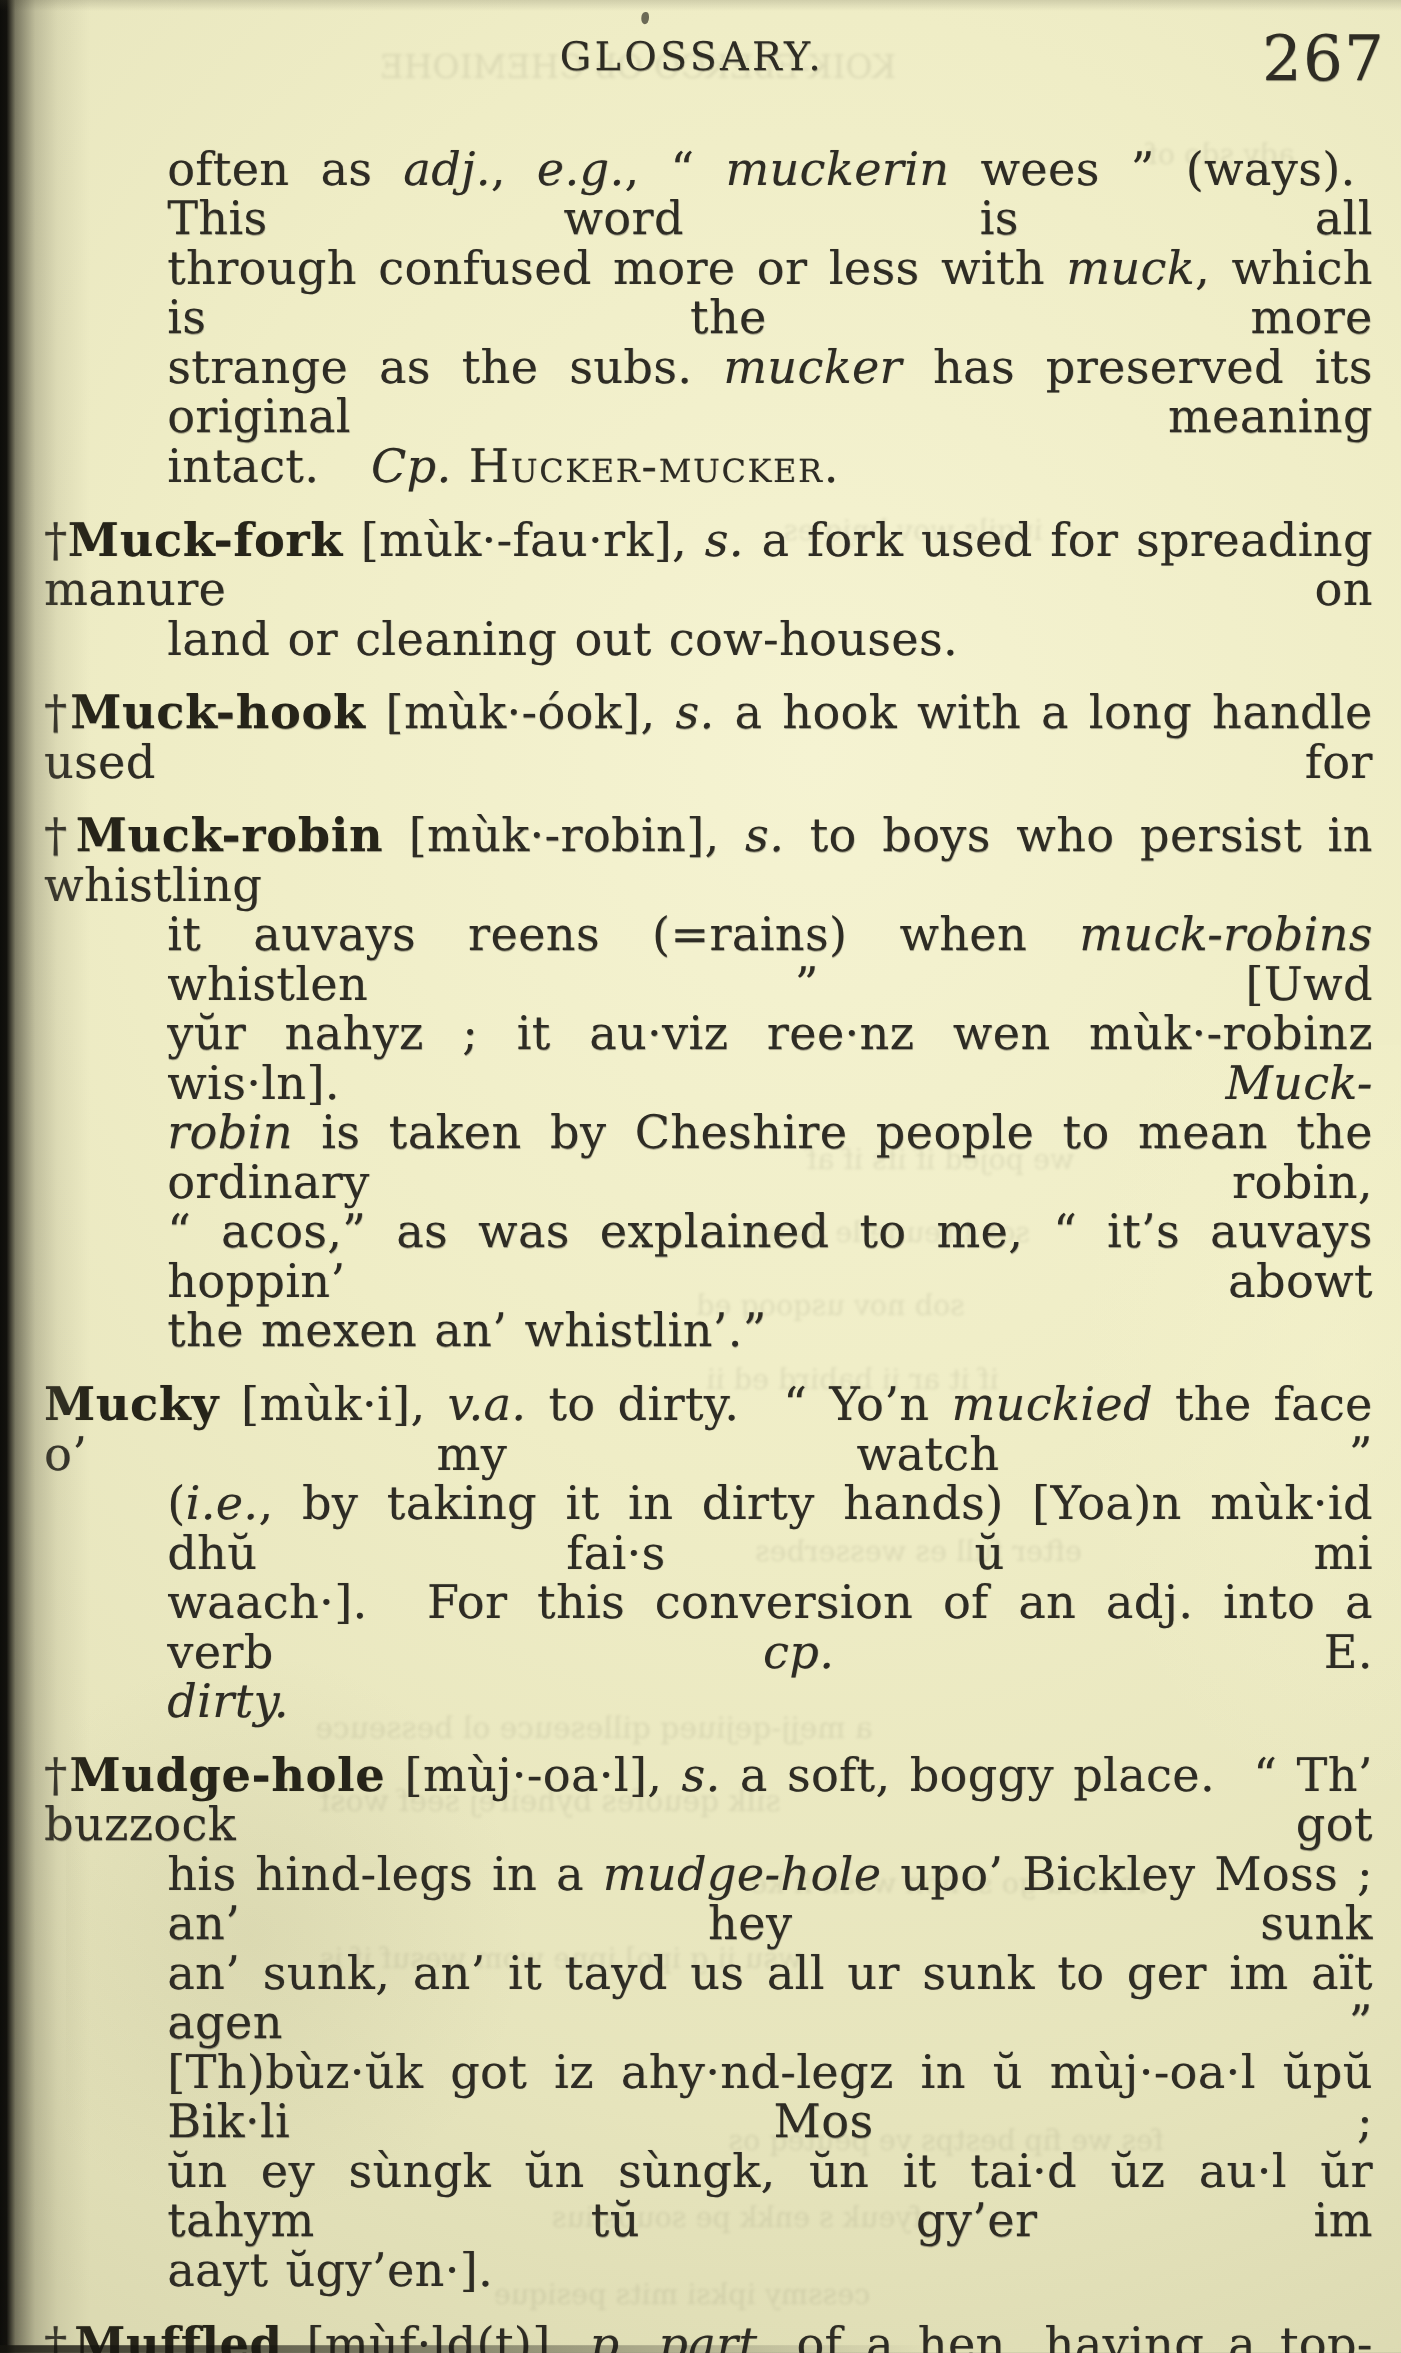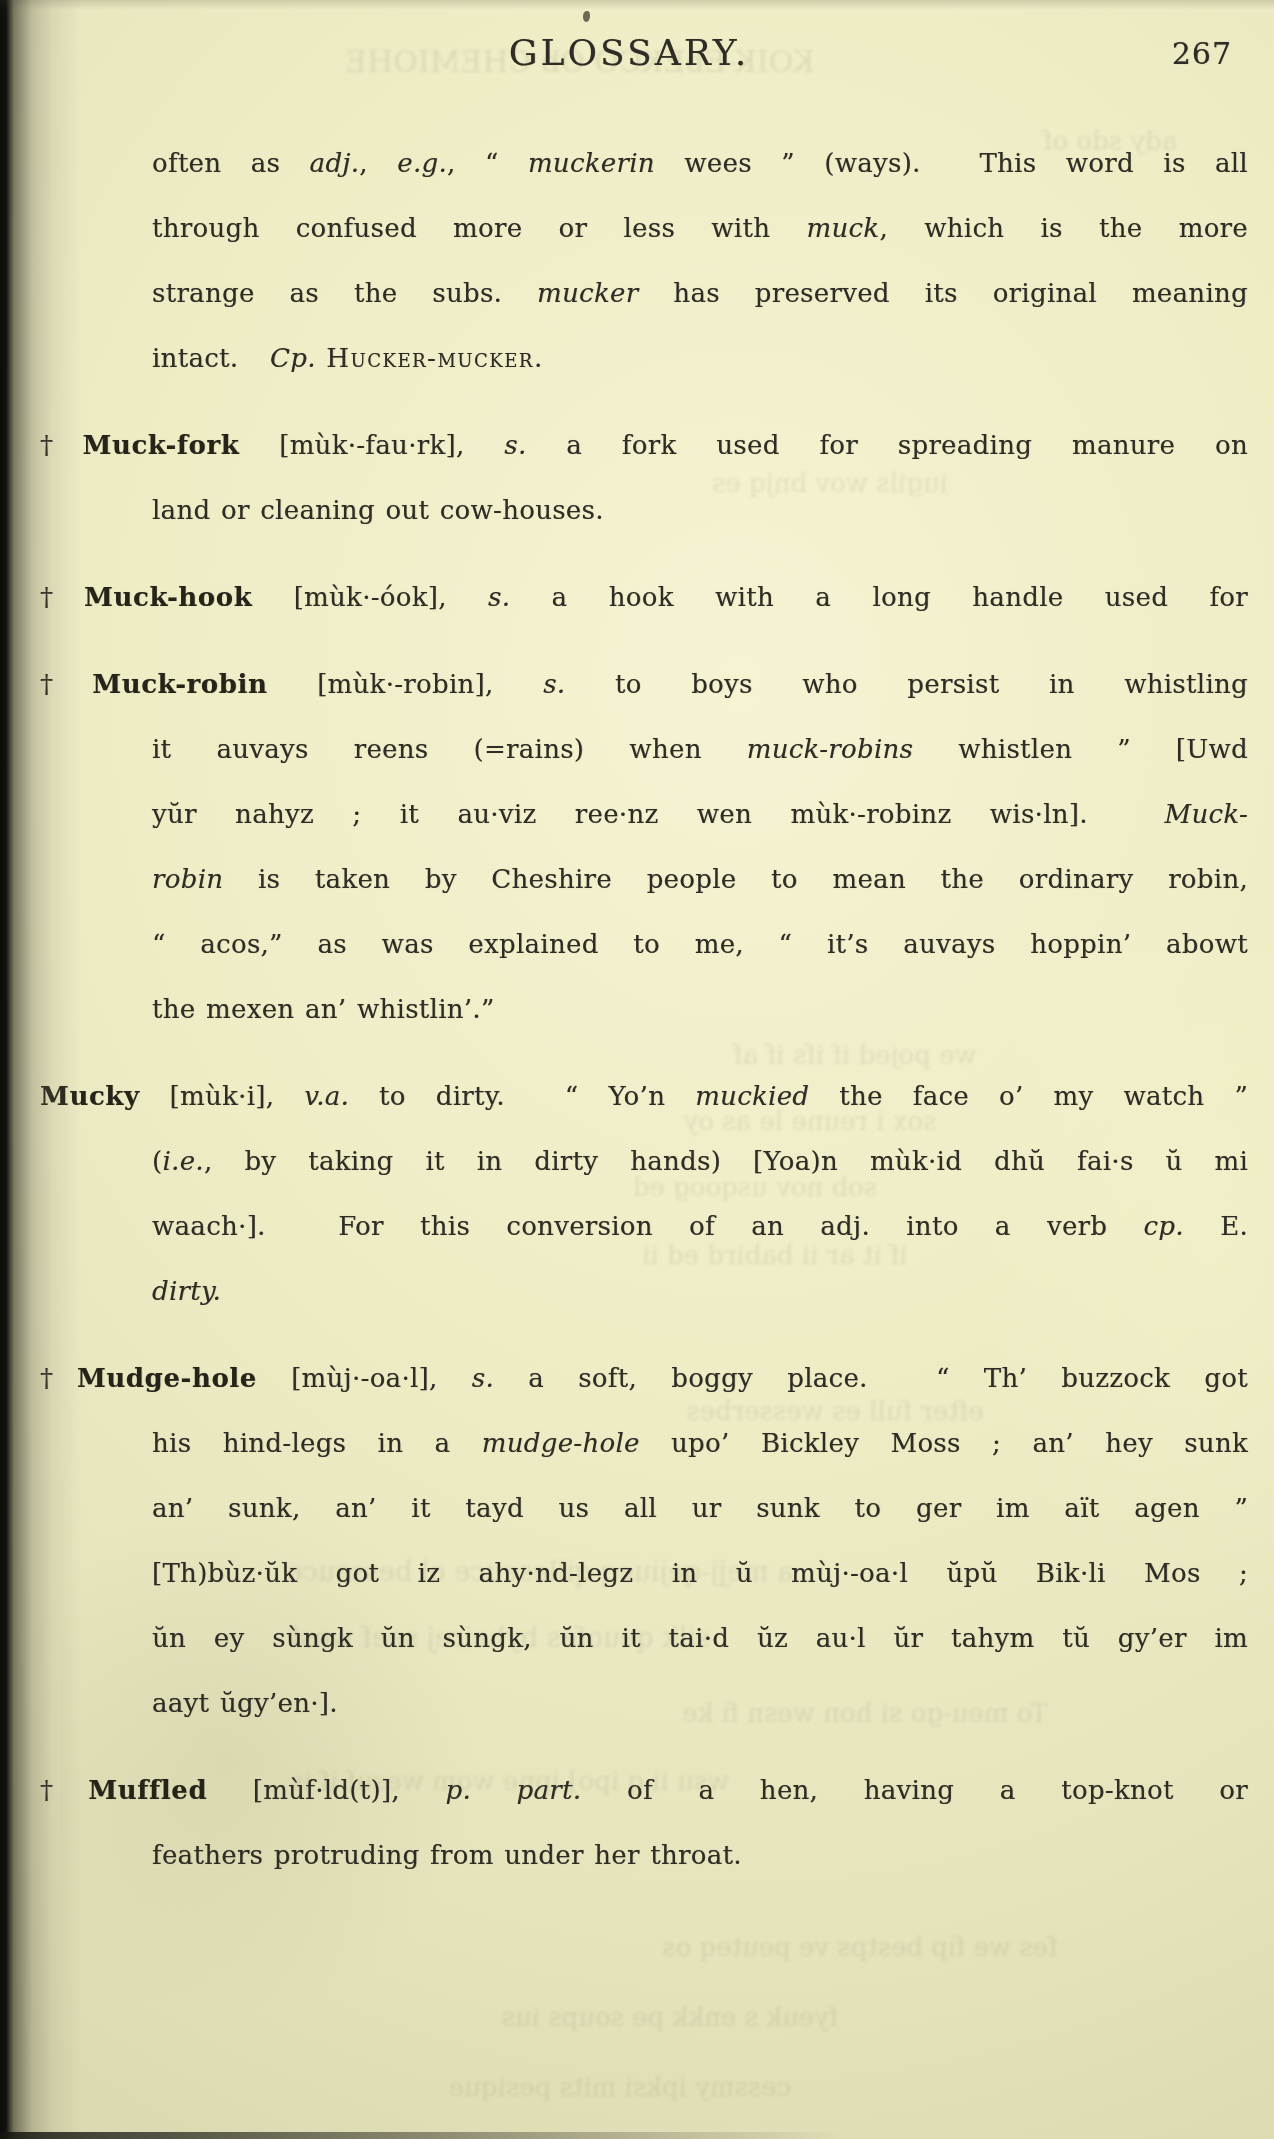--- a/index.html
+++ b/index.html
@@ -43,30 +43,30 @@
     background:#4a483a;opacity:.8;z-index:2;
   }
   
   .running-head{position:absolute;top:30px;left:0;right:0;height:60px;z-index:2;}
   .glossary-title{
     position:absolute;left:0;right:16px;text-align:center;
     font-size:36px;letter-spacing:3px;line-height:46px;
     text-shadow:0.4px 0.4px 0.7px rgba(46,44,36,0.45);
   }
   .page-number{
-    position:absolute;right:42px;top:-2px;
-    font-size:30px;line-height:52px;letter-spacing:1px;
+    position:absolute;right:15px;top:-2px;
+    font-size:57px;line-height:52px;letter-spacing:1px;
     text-shadow:0.4px 0.4px 0.8px rgba(46,44,36,0.5);
   }
   
   .column{
     position:absolute;left:40px;top:131px;width:1208px;z-index:2;
   }
   .line{
-    font-size:26px;line-height:65px;
+    font-size:42px;line-height:45px;
     letter-spacing:0.3px;word-spacing:2px;
     text-shadow:0.35px 0.35px 0.7px rgba(46,44,36,0.42);
     white-space:normal;
   }
   .cont{padding-left:112px;}
   .just{text-align:justify;text-align-last:justify;}
   .entry + .entry{margin-top:22px;}
   .line b{color:#262419;letter-spacing:0.6px;}
   .line i{letter-spacing:0.3px;}
   .sc{font-variant:small-caps;letter-spacing:1.5px;}

